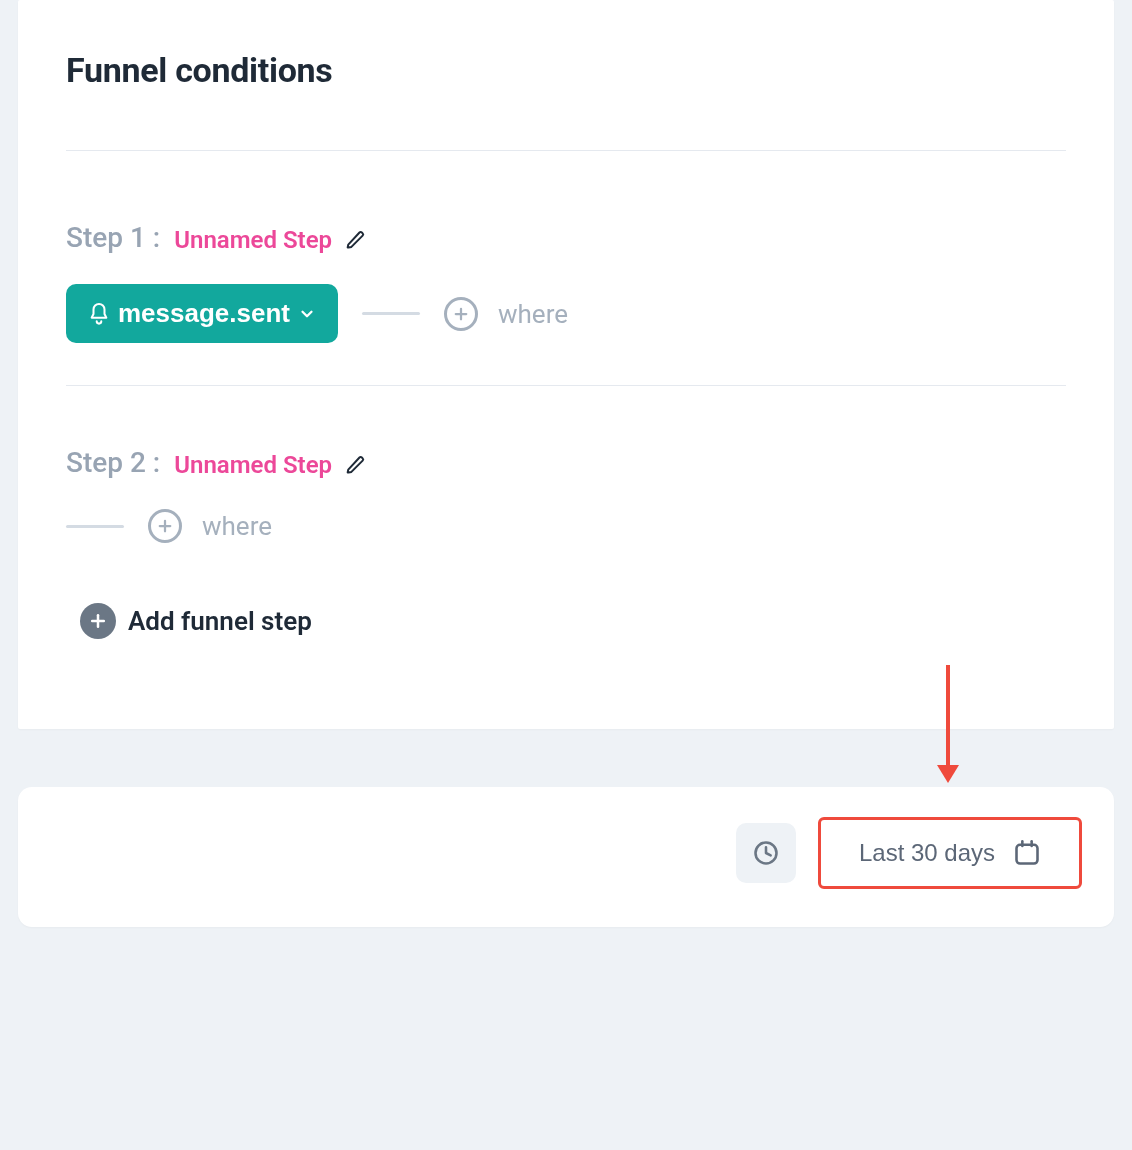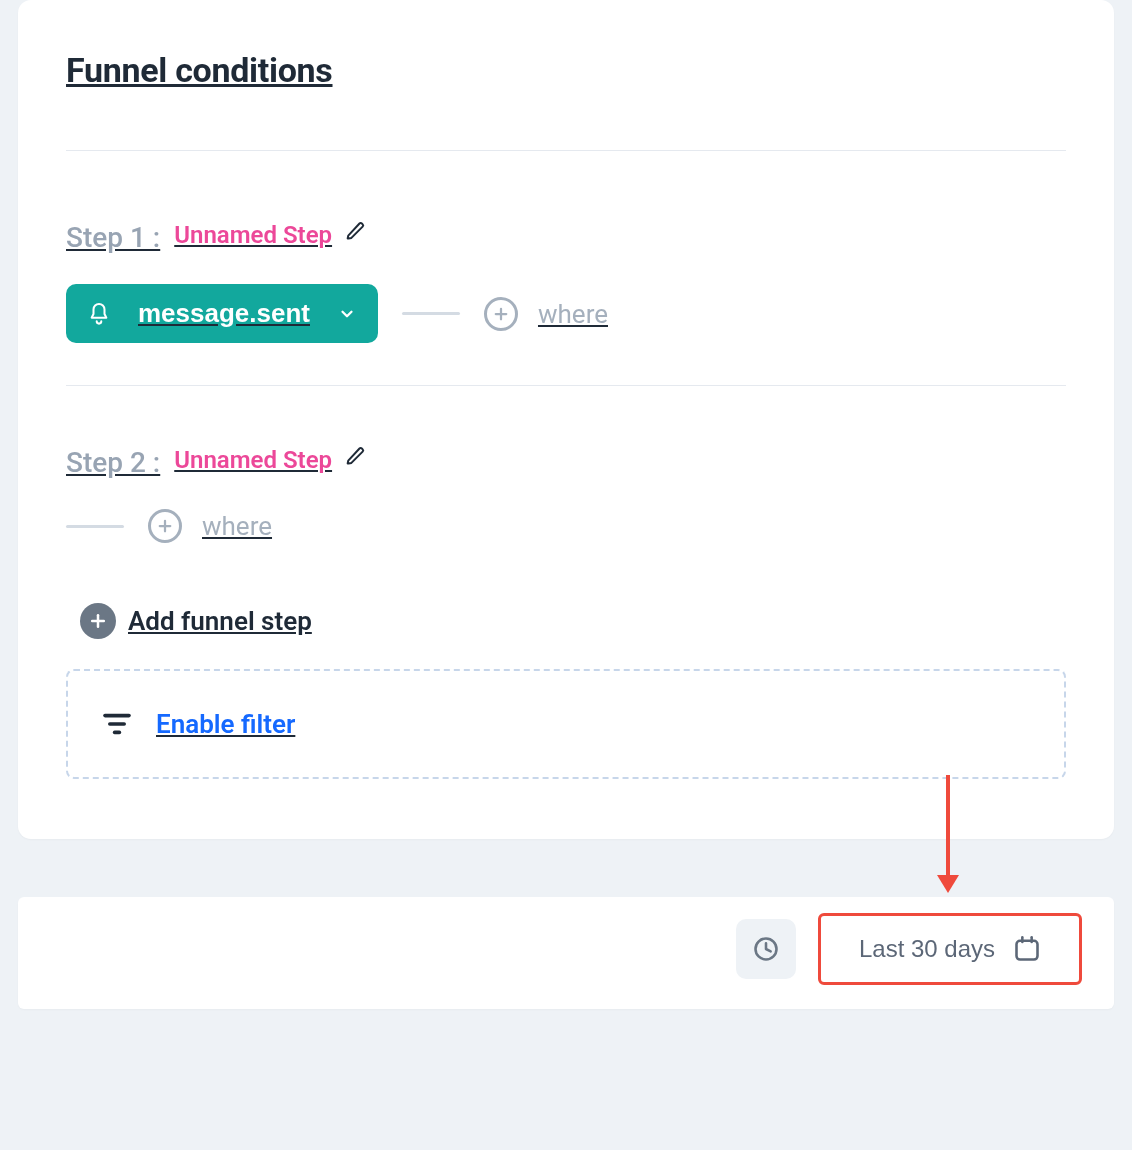--- a/index.html
+++ b/index.html
@@ -8,40 +8,39 @@
     height: 1150px;
     background: #eef2f6;
     font-family: -apple-system, BlinkMacSystemFont, "Segoe UI", Roboto, "Helvetica Neue", Arial, sans-serif;
     color: #1f2a37;
   }
   .page {
     padding: 0 18px 18px 18px;
   }
   .card {
     background: #ffffff;
-    border-radius: 13px;
+    border-radius: 2px;
     padding: 50px 48px 60px 48px;
     box-shadow: 0 1px 2px rgba(0,0,0,0.03);
-    text-decoration: underline;
   }
   .card-title {
     font-size: 34px;
     font-weight: 700;
     color: #1f2a37;
     letter-spacing: -0.3px;
     padding-bottom: 60px;
     border-bottom: 1px solid #e5e9ef;
     margin-bottom: 70px;
   }
   .step-block {
     margin-bottom: 25px;
   }
   .step-header {
     display: flex;
-    align-items: flex-start;
+    align-items: flex-end;
     gap: 14px;
     margin-bottom: 30px;
   }
   .step-index {
     font-size: 28px;
     font-weight: 500;
     color: #98a4b3;
   }
   .step-name {
     font-size: 24px;
@@ -53,21 +52,21 @@
     color: #1f2a37;
   }
   .step-row {
     display: flex;
     align-items: center;
     gap: 24px;
   }
   .event-chip {
     display: inline-flex;
     align-items: center;
-    gap: 28px;
+    gap: 8px;
     background: #12a89d;
     color: #ffffff;
     font-size: 26px;
     font-weight: 600;
     padding: 14px 22px;
     border-radius: 10px;
     border: none;
     cursor: pointer;
   }
   .event-chip .bell {
@@ -150,22 +149,22 @@
     font-weight: 600;
     color: #1569ff;
     text-decoration: none;
     cursor: pointer;
   }
 
   
   .toolbar {
     margin-top: 58px;
     background: #ffffff;
-    height: 112px;
-    border-radius: 6px;
+    height: 140px;
+    border-radius: 14px;
     box-shadow: 0 1px 2px rgba(0,0,0,0.03);
     display: flex;
     align-items: center;
     justify-content: flex-end;
     gap: 22px;
     padding: 0 32px 8px 24px;
     position: relative;
   }
   .time-btn {
     width: 60px; height: 60px;
@@ -295,28 +294,20 @@
     <div class="add-step">
       <button class="add-step-btn">
         <svg viewBox="0 0 24 24" fill="none" stroke="currentColor" stroke-width="3" stroke-linecap="round">
             <line x1="12" y1="5" x2="12" y2="19"></line>
             <line x1="5" y1="12" x2="19" y2="12"></line>
           </svg>
       </button>
       <span class="add-step-label">Add funnel step</span>
     </div>
 
-    <div class="filter-box">
-      <svg class="filter-icon" viewBox="0 0 24 20" fill="none" stroke="currentColor" stroke-width="3" stroke-linecap="round">
-          <line x1="2" y1="3" x2="22" y2="3"></line>
-          <line x1="6" y1="10" x2="18" y2="10"></line>
-          <line x1="10" y1="17" x2="14" y2="17"></line>
-        </svg>
-      <a class="filter-link">Enable filter</a>
-    </div>
   </div>
 
   <div class="toolbar">
     <div class="arrow-wrap">
       <div class="arrow-line"></div>
       <div class="arrow-head"></div>
     </div>
 
     <button class="time-btn">
       <svg viewBox="0 0 24 24" fill="none" stroke="currentColor" stroke-width="2.2" stroke-linecap="round" stroke-linejoin="round">

